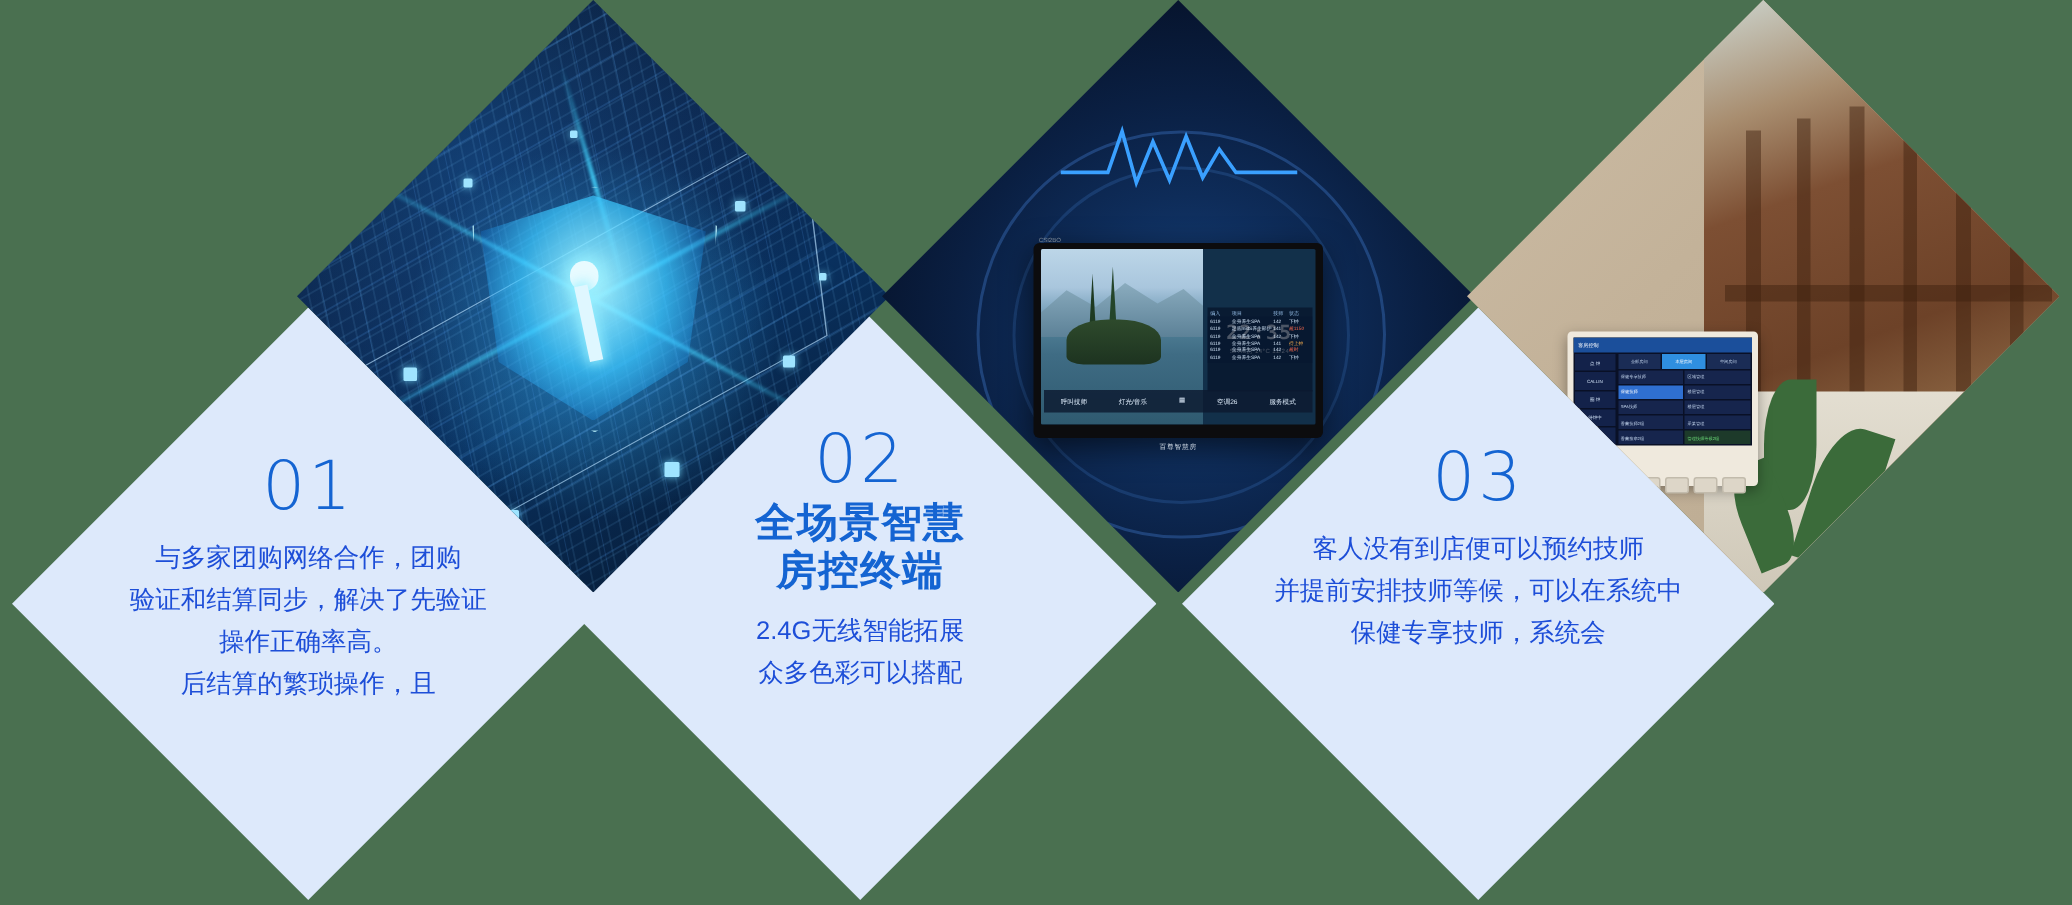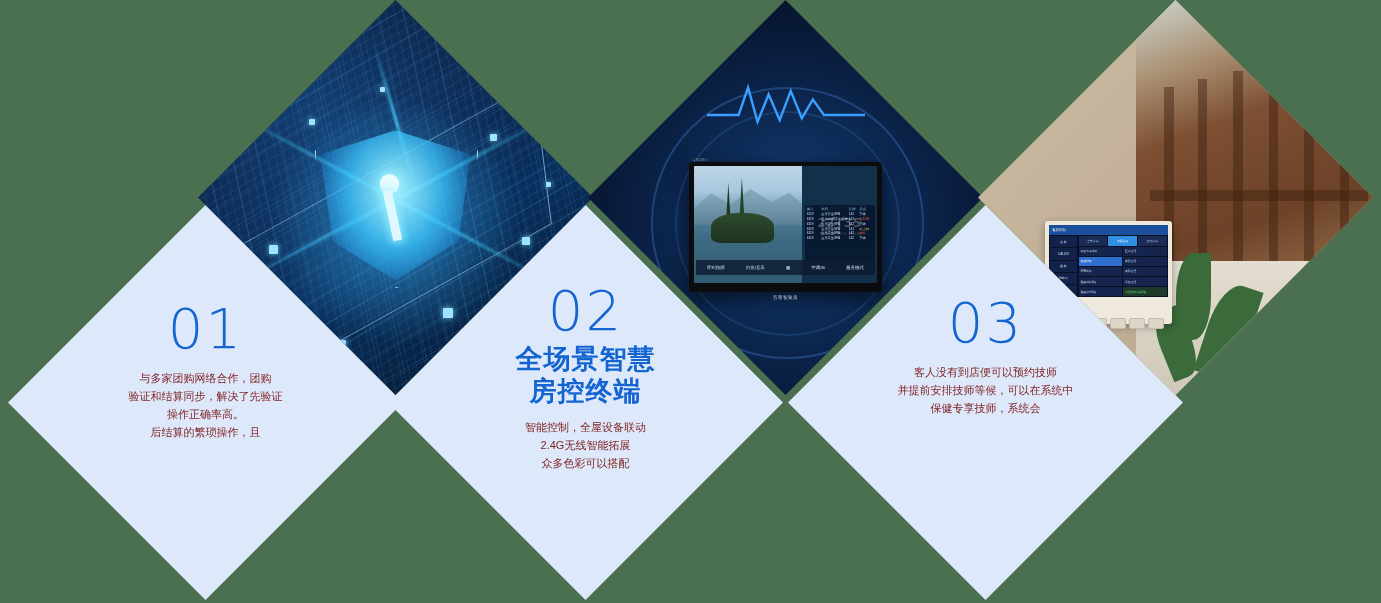--- a/index.html
+++ b/index.html
@@ -25,35 +25,35 @@
     z-index:4;
   }
   .card .inner{
     position:absolute;left:0;right:0;top:0;bottom:0;
     display:flex;flex-direction:column;align-items:center;
     text-align:center;
     padding-top:96px;
     box-sizing:border-box;
   }
   .num{
-    font-size:56px;line-height:1;
+    font-size:45px;line-height:1;
     color:#1464d2;font-weight:300;
     letter-spacing:2px;
     font-family:"DejaVu Sans",sans-serif;
   }
   .title{
     margin-top:16px;
     font-size:27px;line-height:1.2;
     color:#1464d2;font-weight:700;
     letter-spacing:1px;
   }
   .desc{
     margin-top:12px;
-    font-size:11px;line-height:1.65;
-    color:#7f1d1d;font-weight:400;
+    font-size:17px;line-height:1.65;
+    color:#1d4ed8;font-weight:400;
     max-width:300px;
   }
   .card2 .inner{padding-top:78px;}
   .card2 .title{margin-top:4px;}
   .card2 .desc{margin-top:10px;max-width:290px;}
   .card3 .inner{padding-top:90px;}
   .card3 .desc{max-width:310px;}
 
   
   .photo{z-index:6;}
@@ -262,29 +262,28 @@
       <div class="num">01</div>
       <div class="desc">
         <div>与多家团购网络合作，团购</div>
         <div>验证和结算同步，解决了先验证</div>
         <div>操作正确率高。</div>
         <div>后结算的繁琐操作，且</div>
       </div>
     </div>
   </div>
 
-  <div class="dia card card2" style="left:388px;top:205px;width:395px;height:395px;">
+  <div class="dia card card2" style="left:376px;top:205px;width:395px;height:395px;">
     <div class="inner">
       <div class="num">02</div>
       <div class="title">
         <div>全场景智慧</div>
         <div>房控终端</div>
       </div>
       <div class="desc">
-        <div>智能控制，全屋设备联动</div>
         <div>2.4G无线智能拓展</div>
         <div>众多色彩可以搭配</div>
       </div>
     </div>
   </div>
 
   <div class="dia card card3" style="left:788px;top:205px;width:395px;height:395px;">
     <div class="inner">
       <div class="num">03</div>
       <div class="desc">

